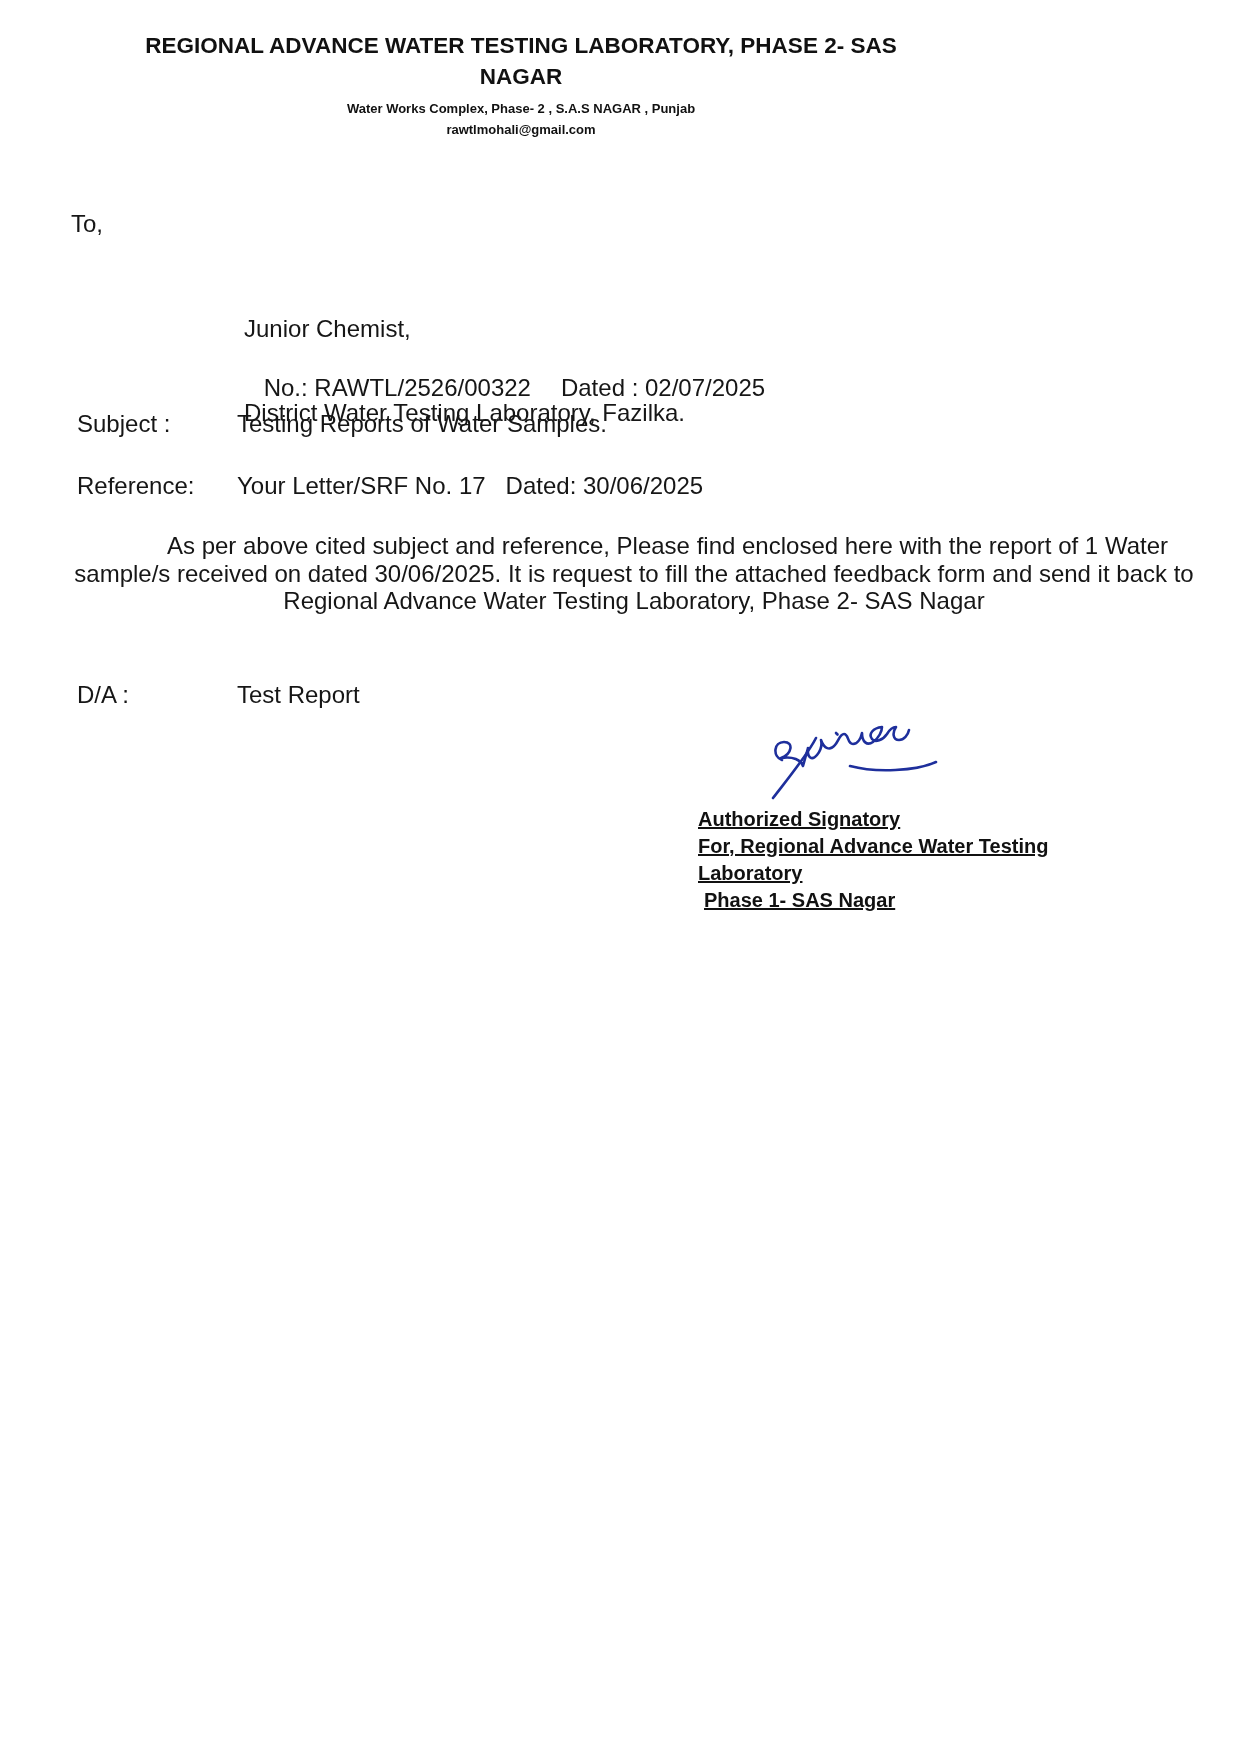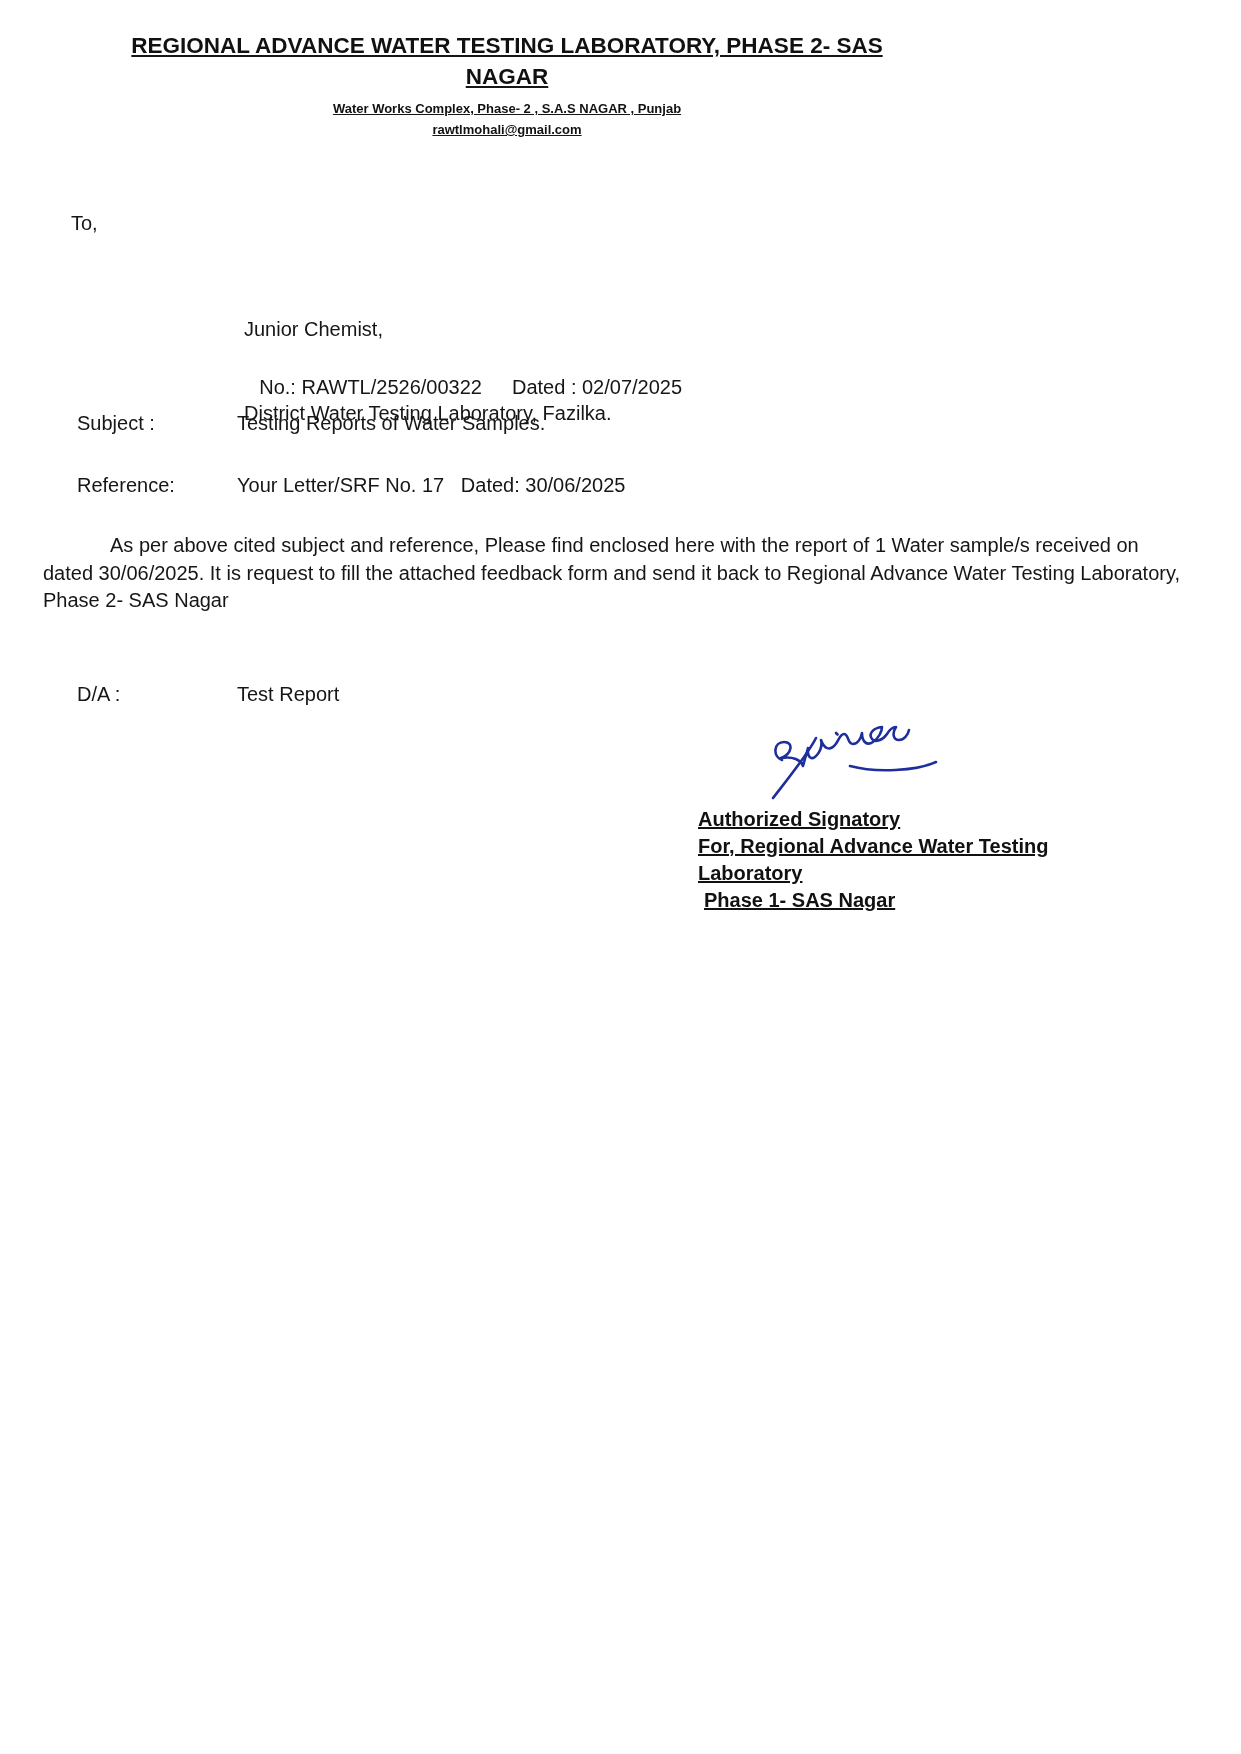--- a/index.html
+++ b/index.html
@@ -13,65 +13,64 @@
     height: 1754px;
     background: #ffffff;
     font-family: "Liberation Sans", sans-serif;
     color: #161616;
     overflow: hidden;
   }
   .abs { position: absolute; }
 
   
   .letterhead {
-    left: 71px;
+    left: 85px;
     top: 30px;
     width: 872px;
     text-align: center;
-    text-decoration: underline;
   }
   .lab-title {
     font-size: 22.5px;
     font-weight: bold;
     line-height: 31px;
     color: #111111;
   }
   .lab-sub {
     font-size: 13px;
     font-weight: bold;
     line-height: 21px;
     color: #111111;
   }
   .lab-sub.first { margin-top: 6px; }
 
   
   .bodytext {
-    font-size: 20px;
+    font-size: 24px;
     line-height: 27px;
     white-space: pre-wrap;
   }
 
   .salutation   { left: 71px;  top: 210px; }
   .recipient    { left: 244px; top: 259px; line-height: 28px; }
   .refline      { left: 237px; top: 347px; }
   .refline .dated-gap { display: inline-block; margin-left: 30px; }
 
   .label-col    { left: 77px;  }
   .value-col    { left: 237px; }
   .row-subject   { top: 410px; }
   .row-reference { top: 472px; }
   .row-enclosure { top: 681px; }
 
   .body-para {
-    left: 43px;
+    left: 59px;
     top: 532px;
     width: 1150px;
     text-indent: 67px;
     line-height: 27.5px;
-    text-align: left;
+    text-align: center;
   }
 
   
   .sig-svg {
     left: 752px;
     top: 724px;
     width: 196px;
     height: 82px;
   }
   .sig-block {

